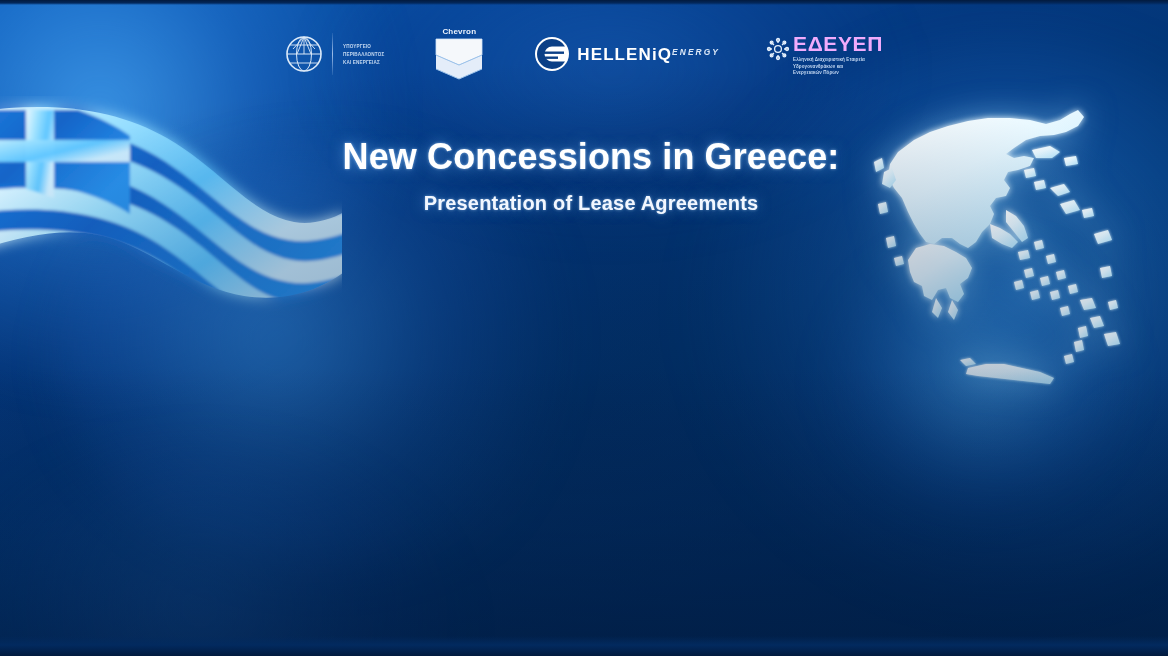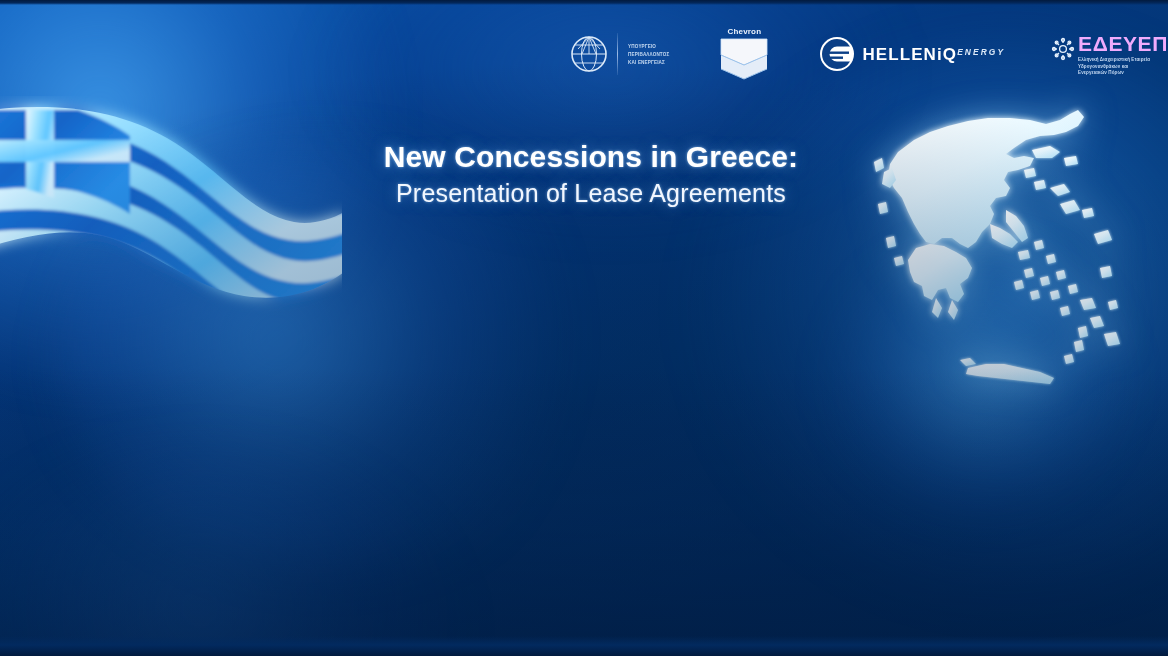--- a/index.html
+++ b/index.html
@@ -68,21 +68,21 @@
   }
   .vignette2{
     position:absolute; inset:0;
     background:linear-gradient(180deg, rgba(1,24,60,0) 56%, rgba(1,26,62,.30) 80%, rgba(1,22,54,.55) 100%);
   }
 
   
   .logo-bar{
     position:absolute; left:0; right:0; top:24px;
     height:60px;
-    display:flex; align-items:center; justify-content:flex-end;
+    display:flex; align-items:center; justify-content:center;
     gap:46px;
   }
   .logo{ display:flex; align-items:center; }
 
   
   .logo-globe-wrap{ display:flex; align-items:center; gap:9px; }
   .logo-rule{
     width:1px; height:42px;
     background:linear-gradient(180deg, rgba(205,225,255,.10), rgba(205,225,255,.75), rgba(205,225,255,.10));
   }
@@ -127,27 +127,27 @@
     letter-spacing:.1px; white-space:nowrap; font-weight:700;
   }
 
   
   .title-block{
     position:absolute; left:0; right:0; top:139px;
     text-align:center;
     padding-left:14px;
   }
   .title-main{
-    font-size:30px; font-weight:700; color:#ffffff;
+    font-size:36px; font-weight:700; color:#ffffff;
     letter-spacing:.1px; line-height:36px;
     text-shadow:0 0 14px rgba(120,190,255,.55), 0 0 3px rgba(190,225,255,.65);
   }
   .title-sub{
-    font-size:25px; font-weight:400; color:#f2f7ff;
-    letter-spacing:.2px; line-height:33px; margin-top:2px;
+    font-size:20px; font-weight:700; color:#f2f7ff;
+    letter-spacing:.2px; line-height:33px; margin-top:12px;
     text-shadow:0 0 14px rgba(120,190,255,.50), 0 0 3px rgba(190,225,255,.55);
   }
 
   
   .flag-art{
     position:absolute; left:-18px; top:96px;
     width:360px; height:230px;
     pointer-events:none;
   }
   .map-art{

